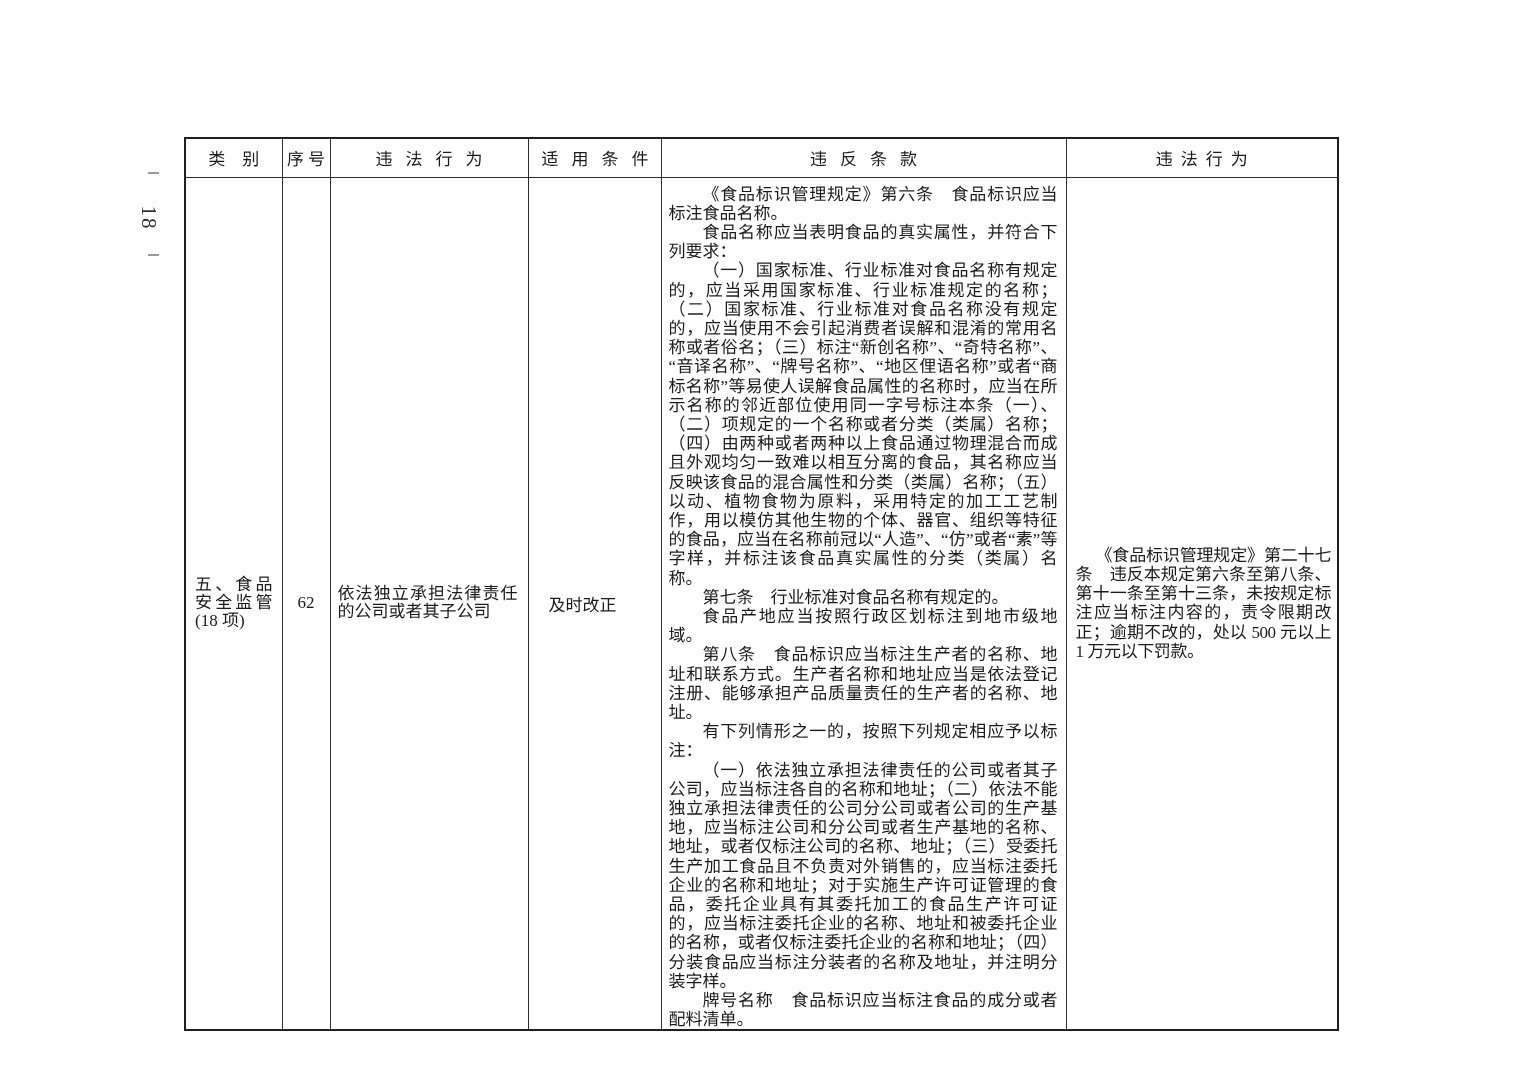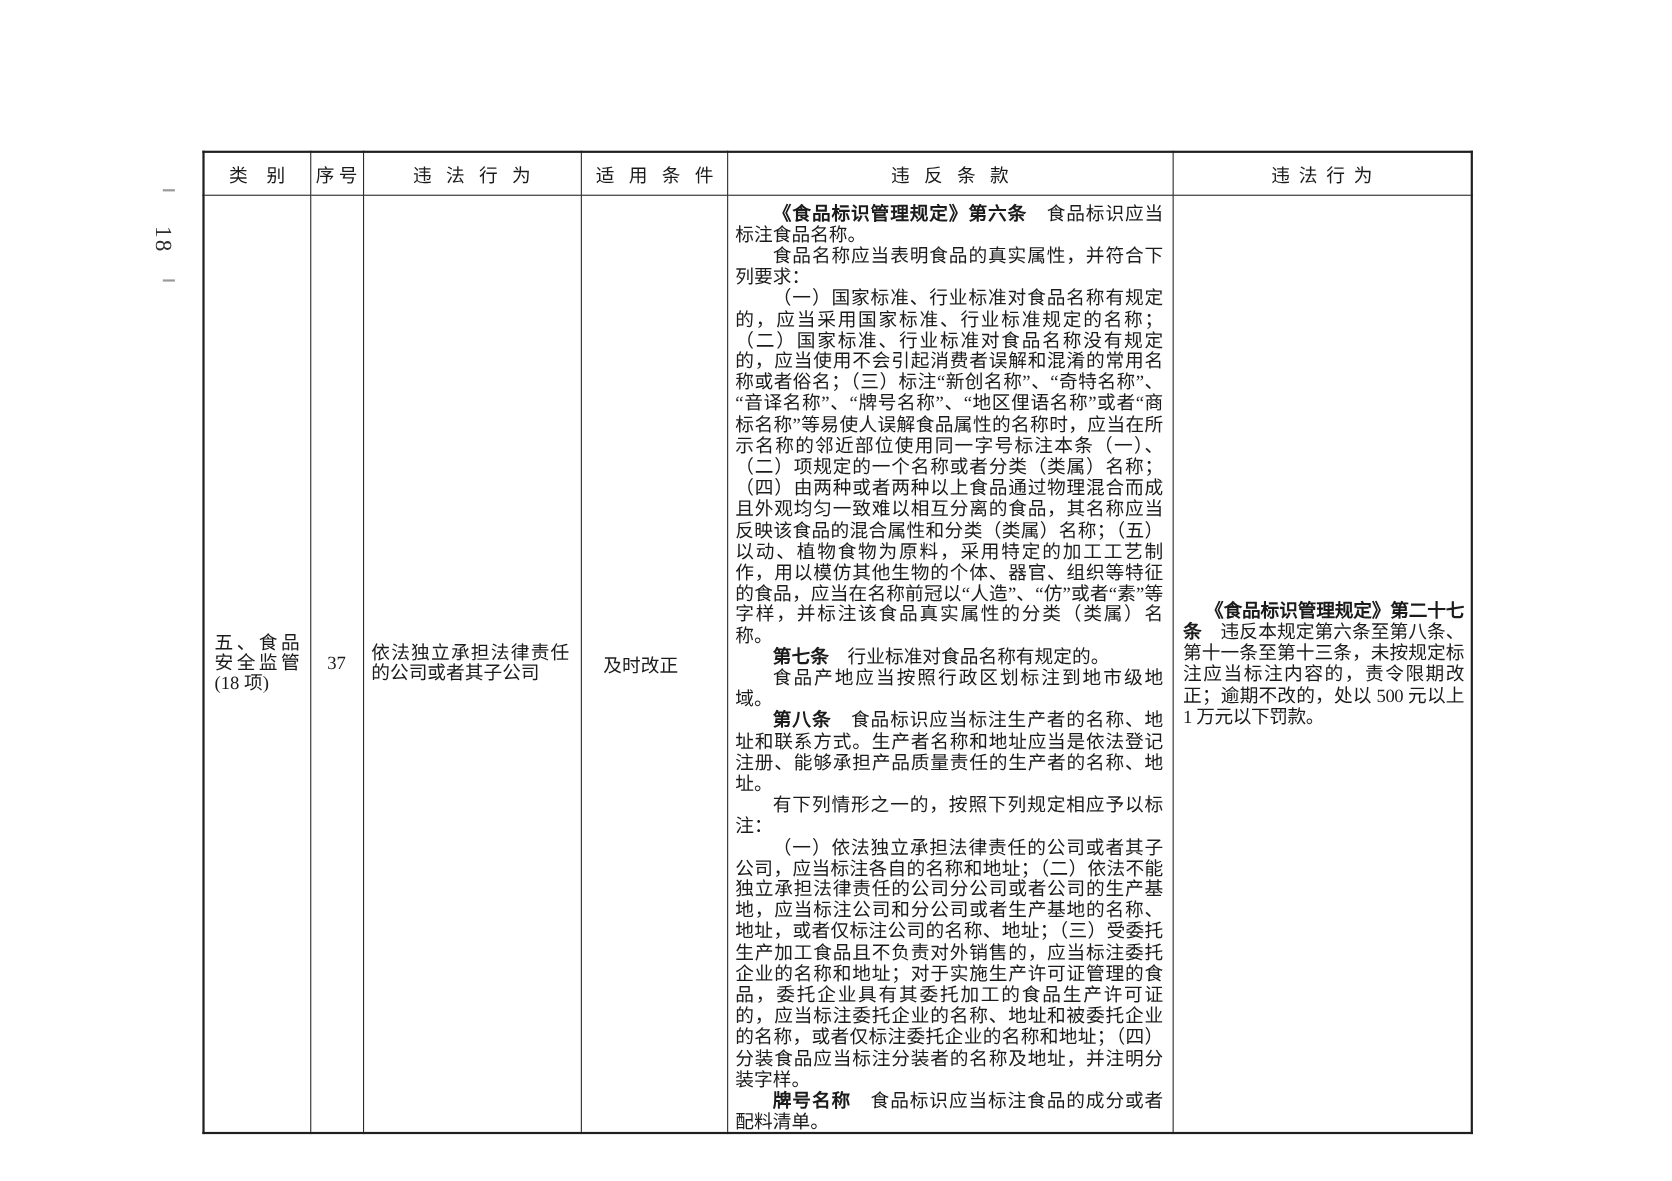--- a/index.html
+++ b/index.html
@@ -101,21 +101,21 @@
     text-indent: 2em;
     text-align: justify;
     text-justify: inter-ideograph;
     font-size: 17px;
     line-height: 19.2px;
   }
   .penalty-text p {
     text-indent: 20px;
     letter-spacing: -0.4px;
   }
-  .paras b { font-weight: bold; margin-top: 44px; }
+  .paras b { font-weight: normal; margin-top: 44px; }
 </style>
 </head>
 <body>
 
 <div class="page">
 
   <div class="pn-dash pn-dash-top"></div>
   <div class="pn-num">18</div>
   <div class="pn-dash pn-dash-bottom"></div>
 
@@ -137,21 +137,21 @@
         <th><span class="ls-std">违反条款</span></th>
         <th><span class="ls-pen">违法行为</span></th>
       </tr>
     </thead>
     <tbody>
       <tr>
         <td class="td-category">
           <div class="cell-inner">五、食品安全监管(18 项)</div>
         </td>
         <td class="td-num">
-          <div>37</div>
+          <div>62</div>
         </td>
         <td class="td-behavior">
           <div class="cell-inner">依法独立承担法律责任的公司或者其子公司</div>
         </td>
         <td class="td-condition">
           <div class="cell-inner">及时改正</div>
         </td>
         <td class="td-provisions">
           <div class="paras">
               <p><b>《食品标识管理规定》第六条</b><span>　食品标识应当标注食品名称。</span></p>

